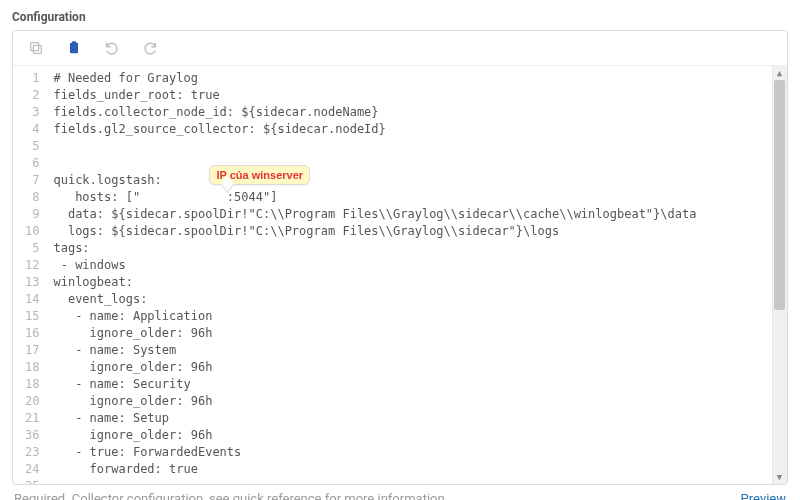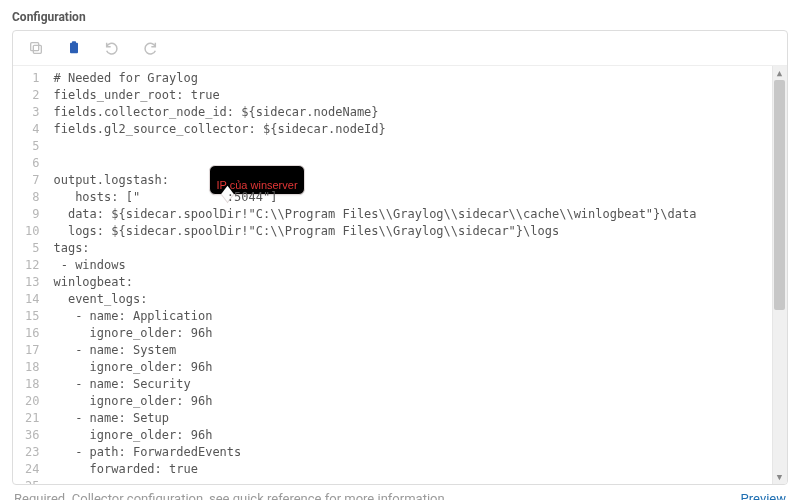--- a/index.html
+++ b/index.html
@@ -69,26 +69,26 @@
   }
   .code-lines .line {
     height: 17px;
     white-space: pre;
     position: relative;
   }
   .callout {
     position: absolute;
     top: 99px;
     left: 162px;
-    background: #000000;
+    background: #fef9c3;
     border: 1px solid #e0d8d8;
     border-radius: 6px;
-    padding: 12px 6px 2px 6px;
+    padding: 2px 6px 2px 6px;
     color: #e23636;
-    font-weight: 400;
+    font-weight: 700;
     font-size: 11px;
     font-family: Arial, sans-serif;
     white-space: nowrap;
     box-shadow: 0 1px 2px rgba(0,0,0,.06);
     line-height: 14px;
   }
   .callout:after {
     content: "";
     position: absolute;
     left: 12px;
@@ -213,37 +213,37 @@
         </div>
       <div class="code-lines" id="codelines">
         <div class="redact"></div>
         <div class="callout">IP của winserver</div>
       <div class="line"># Needed for Graylog</div>
           <div class="line">fields_under_root: true</div>
           <div class="line">fields.collector_node_id: ${sidecar.nodeName}</div>
           <div class="line">fields.gl2_source_collector: ${sidecar.nodeId}</div>
           <div class="line"></div>
           <div class="line"></div>
-          <div class="line">output.logstash:</div>
+          <div class="line">quick.logstash:</div>
           <div class="line">   hosts: ["            :5044"]</div>
           <div class="line">  data: ${sidecar.spoolDir!"C:\\Program Files\\Graylog\\sidecar\\cache\\winlogbeat"}\data</div>
           <div class="line">  logs: ${sidecar.spoolDir!"C:\\Program Files\\Graylog\\sidecar"}\logs</div>
           <div class="line">tags:</div>
           <div class="line"> - windows</div>
           <div class="line">winlogbeat:</div>
           <div class="line">  event_logs:</div>
           <div class="line">   - name: Application</div>
           <div class="line">     ignore_older: 96h</div>
           <div class="line">   - name: System</div>
           <div class="line">     ignore_older: 96h</div>
           <div class="line">   - name: Security</div>
           <div class="line">     ignore_older: 96h</div>
           <div class="line">   - name: Setup</div>
           <div class="line">     ignore_older: 96h</div>
-          <div class="line">   - path: ForwardedEvents</div>
+          <div class="line">   - true: ForwardedEvents</div>
           <div class="line">     forwarded: true</div>
         </div>
       <div class="scrollbar-track">
         <div class="scroll-arrow up">▲</div>
         <div class="scrollbar-thumb" style="top:14px;"></div>
         <div class="scroll-arrow down">▼</div>
       </div>
     </div>
   </div>
 

